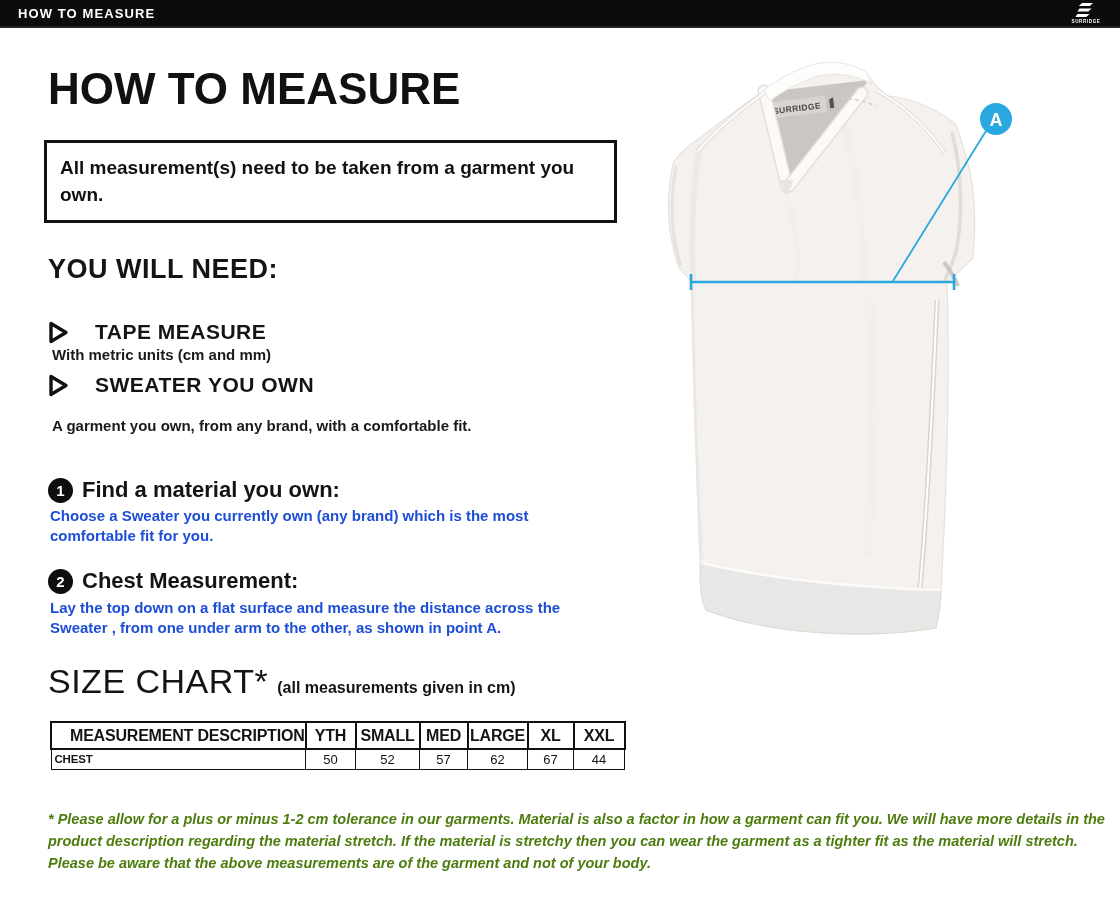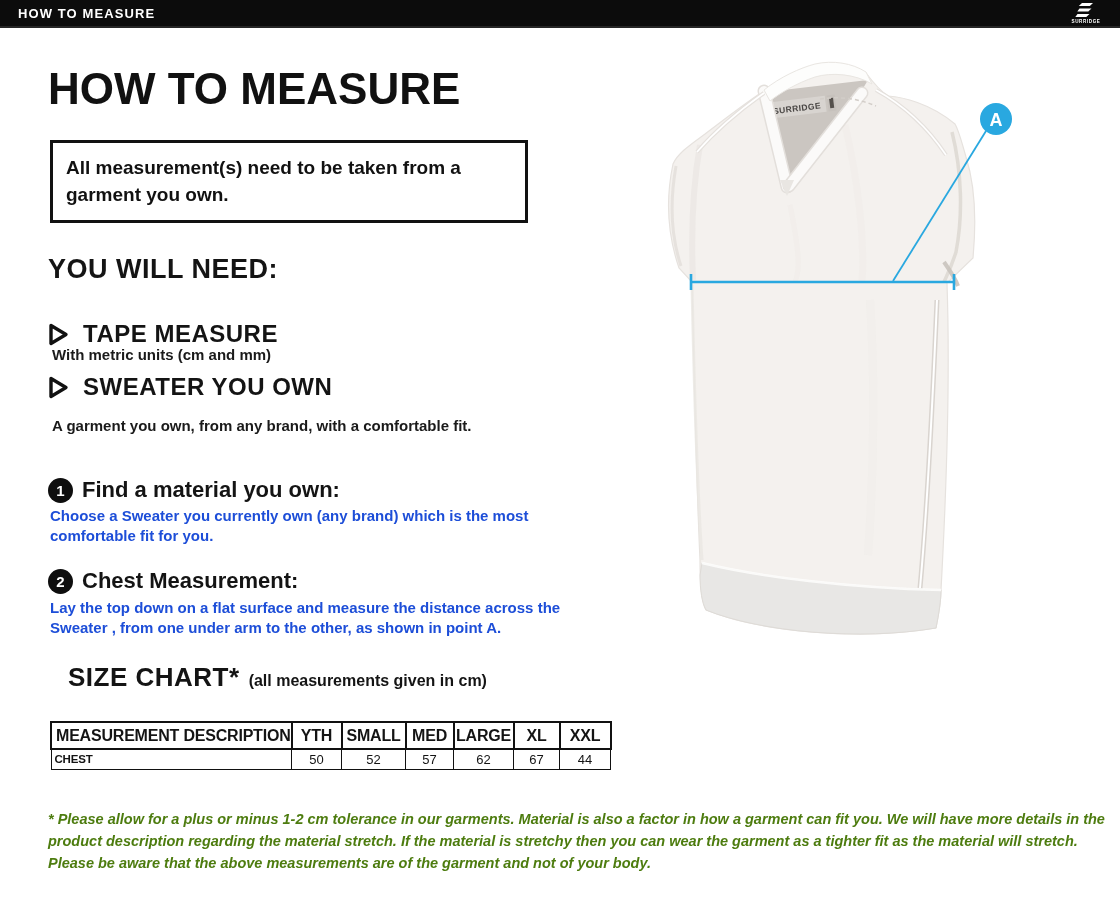--- a/index.html
+++ b/index.html
@@ -21,56 +21,56 @@
     margin-left:18px;
   }
   .logo{position:absolute;right:6px;top:1px;width:56px;height:25px;}
 
   
   .page-title{
     top:64px;left:48px;font-size:44px;font-weight:bold;letter-spacing:0px;
     color:#111;white-space:nowrap;
   }
   .notice-box{
-    top:140px;left:50px;width:478px;box-sizing:border-box;
+    top:140px;left:44px;width:573px;box-sizing:border-box;
     border:3px solid #111;padding:11px 12px 12px 13px;
     font-size:19px;font-weight:bold;line-height:27px;color:#111;
   }
   .ywn-heading{
     top:254px;left:48px;font-size:27px;font-weight:bold;letter-spacing:.5px;
     white-space:nowrap;
   }
   .need-item{left:48px;display:flex;align-items:center;}
   .need-item .tri{width:21px;height:23px;margin-right:14px;flex:0 0 auto;}
-  .need-label{font-size:24px;font-weight:bold;letter-spacing:.5px;white-space:nowrap;}
+  .need-label{font-size:21px;font-weight:bold;letter-spacing:.5px;white-space:nowrap;margin-left:12px;}
   .need-desc{left:52px;font-size:15px;font-weight:bold;white-space:nowrap;color:#1a1a1a;}
 
   .step{left:48px;display:flex;align-items:center;}
   .step-badge{
     width:25px;height:25px;border-radius:50%;background:#0e0e0e;color:#fff;
     font-size:15px;font-weight:bold;display:flex;align-items:center;justify-content:center;
     margin-right:9px;flex:0 0 auto;
   }
   .step-title{font-size:22px;font-weight:bold;white-space:nowrap;}
   .step-desc{
     left:50px;width:560px;font-size:15px;font-weight:bold;line-height:20px;color:#1d4ed8;
   }
 
   .sc-heading-row{top:662px;left:48px;display:flex;align-items:baseline;white-space:nowrap;}
-  .sc-heading{font-size:26px;font-weight:bold;letter-spacing:.5px;margin-left:20px;}
+  .sc-heading{font-size:34px;font-weight:normal;letter-spacing:.5px;}
   .sc-subtitle{font-size:16px;font-weight:bold;margin-left:9px;}
 
   
   .size-table{top:721px;left:50px;border-collapse:collapse;table-layout:fixed;}
   .size-table td,.size-table th{
     border:1.5px solid #111;box-sizing:border-box;overflow:hidden;
     white-space:nowrap;padding:0;
   }
   .size-table tr.hdr th{border-width:2px;height:27px;font-size:16px;letter-spacing:-0.2px;}
-  .size-table th.c-desc{text-align:right;padding-left:4px;margin-top:39px;}
+  .size-table th.c-desc{text-align:right;padding-left:18px;margin-top:39px;}
   .size-table tr.r-metric td{height:19px;}
   .size-table tr.r-data td{height:20px;}
   .size-table .row-label{
     text-align:left;padding-left:3px;font-size:11.5px;font-weight:bold;letter-spacing:-0.2px;
   }
   .size-table .val{text-align:center;font-size:13px;font-weight:normal;}
 
   .disclaimer{
     top:808px;left:48px;width:1060px;
     font-size:14.5px;font-weight:bold;font-style:italic;line-height:22px;color:#4d7c0f;

